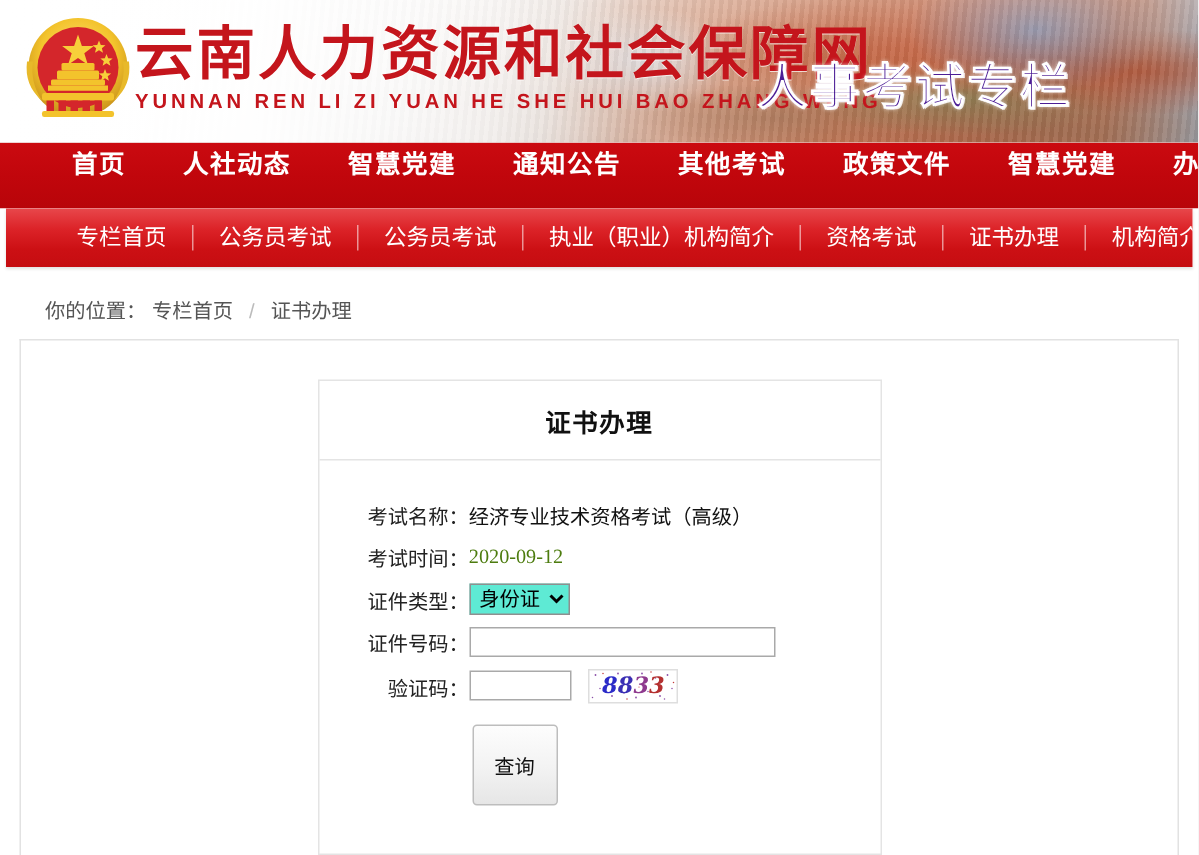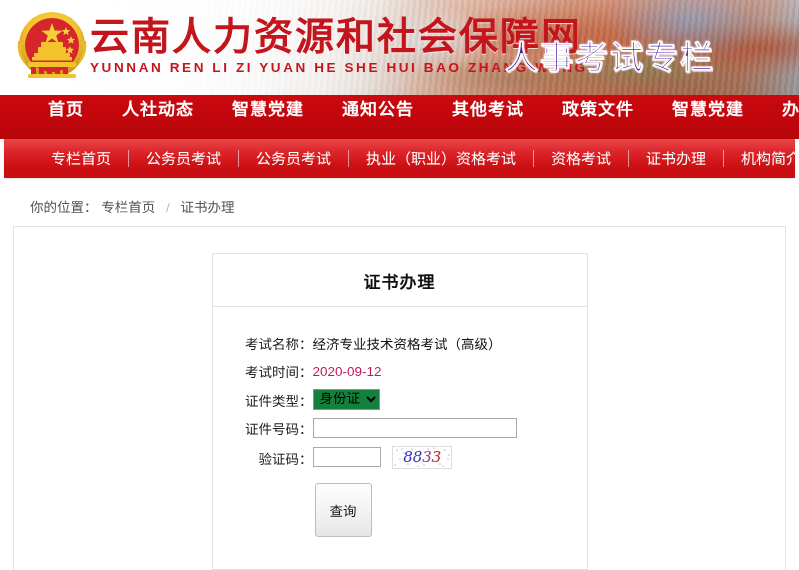--- a/index.html
+++ b/index.html
@@ -192,43 +192,43 @@
   td.lbl {
     text-align: right;
     width: 92px;
     padding-right: 6px;
     color: #222;
     white-space: nowrap;
   }
   td.val { text-align: left; }
 
   .static-strong { font-weight: normal; color: #111; font-size: 13.5px; }
-  .static-plain { color: #be185d; font-size: 13.5px; }
+  .static-plain { color: #4d7c0f; font-size: 13.5px; font-family: Liberation Serif, serif; }
 
   input.txt {
     border: 1px solid #a9a9a9;
     height: 18px;
     line-height: 18px;
     font-size: 13px;
     padding: 0 2px;
     background: #fff;
     font-family: "Liberation Sans", sans-serif;
     box-sizing: content-box;
   }
   input.w-id   { width: 198px; }
   input.w-name { width: 122px; }
   input.w-code { width: 62px; }
 
   select.sel {
     border: 1px solid #8f8f8f;
     height: 21px;
     font-size: 13.5px;
     padding: 0 2px;
-    font-family: Liberation Mono, monospace;
-    background: #15803d;
+    font-family: Liberation Sans, sans-serif;
+    background: #5eead4;
     color: #000;
   }
 
   .captcha {
     display: inline-block;
     vertical-align: middle;
     width: 58px;
     height: 21px;
     margin-left: 8px;
     border: 1px solid #dedede;
@@ -237,21 +237,21 @@
     overflow: hidden;
     cursor: pointer;
   }
   .captcha .noise { position: absolute; inset: 0; }
   .captcha .code {
     position: absolute;
     left: 0; right: 0; top: 1px;
     text-align: center;
     font-family: "DejaVu Serif", "Liberation Serif", serif;
     font-style: italic;
-    font-weight: normal;
+    font-weight: bold;
     font-size: 15px;
     letter-spacing: 0px;
     line-height: 18px;
   }
   .captcha .code .d1 { color: #2b2bc8; }
   .captcha .code .d2 { color: #3a2fb4; }
   .captcha .code .d3 { color: #8e3a8e; }
   .captcha .code .d4 { color: #b43030; }
 
   .btn-query {
@@ -325,21 +325,21 @@
     <a href="#">智慧党建</a>
     <a href="#">办事指南</a>
 
   </div>
 
   <div class="nav-sub-wrap">
     <div class="nav-sub">
       <a href="#">专栏首页</a>
       <a href="#">公务员考试</a>
       <a href="#">公务员考试</a>
-      <a href="#">执业（职业）资格考试</a>
+      <a href="#">执业（职业）机构简介</a>
       <a href="#">资格考试</a>
       <a href="#">证书办理</a>
       <a href="#">机构简介</a>
     </div>
   </div>
 
   <div class="breadcrumb">
     <span>你的位置：</span>
     <a href="#">专栏首页</a>
     <span class="sep">/</span>

